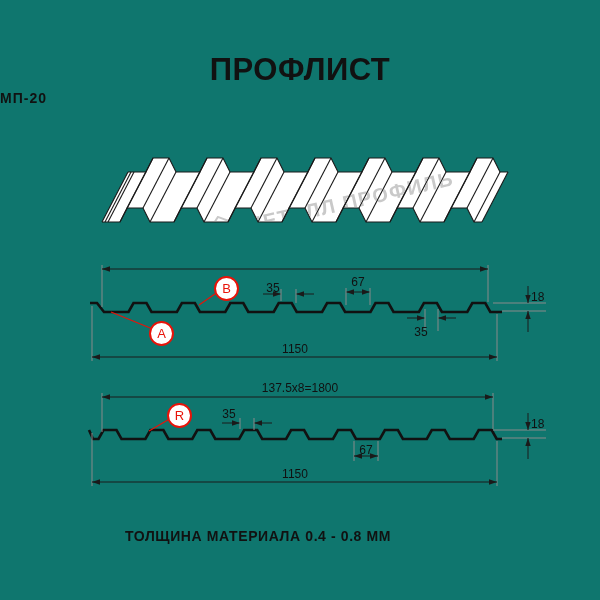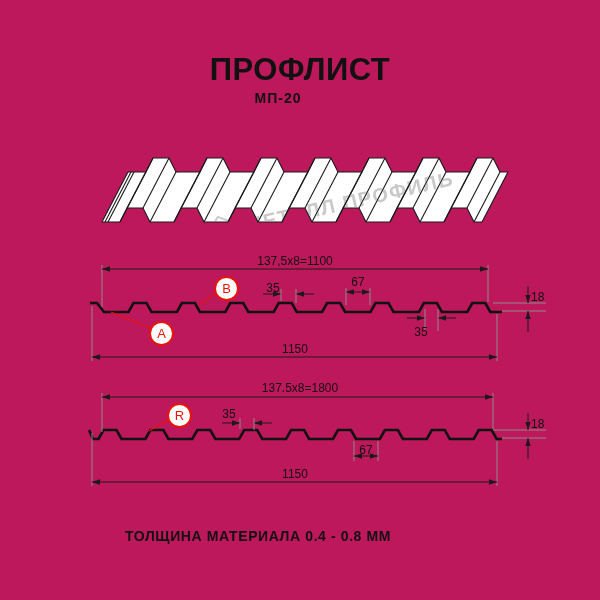--- a/index.html
+++ b/index.html
@@ -1,20 +1,20 @@
 <!DOCTYPE html>
 <html><head>
 <meta charset="utf-8">
 <style>
   html,body{margin:0;padding:0;background:#fff;}
-  #stage{position:relative;width:600px;height:600px;background:#be185d;overflow:hidden;
+  #stage{position:relative;width:600px;height:600px;background:#0f766e;overflow:hidden;
          font-family:"Liberation Sans",sans-serif;color:#1a1a1a;}
   .title{position:absolute;left:0;top:52px;width:600px;text-align:center;
          font-size:31px;font-weight:700;letter-spacing:.5px;color:#111;}
-  .subtitle{position:absolute;left:0;top:90px;width:556px;text-align:center;
+  .subtitle{position:absolute;left:0;top:90px;width:556px;text-align:left;
          font-size:14px;font-weight:700;letter-spacing:1px;color:#111;}
   .footer{position:absolute;left:0;top:528px;width:516px;text-align:center;
          font-size:14px;font-weight:700;letter-spacing:.6px;color:#111;}
   svg.layer{position:absolute;left:0;top:0;z-index:2;}
   .wm{position:absolute;display:flex;align-items:center;gap:8px;z-index:3;
       mix-blend-mode:darken;pointer-events:none;}
   .wm-text{font-size:20px;font-weight:700;letter-spacing:1.5px;white-space:nowrap;}
   .dimlab{position:absolute;z-index:4;font-size:12px;color:#111;text-align:center;}
   .marker{position:absolute;z-index:5;width:21px;height:21px;border-radius:50%;
           background:#fff;display:flex;align-items:center;justify-content:center;
@@ -138,21 +138,20 @@
     <span class="wm-text">МЕТАЛЛ ПРОФИЛЬ</span>
   </div>
 
   <div class="wm" id="wm2" style="left: 128px; top: 346px; transform: rotate(-13deg); transform-origin: 0px 50%; color: rgb(201, 201, 201);">
     <svg width="46" height="32" viewBox="0 0 46 32">
       <polygon points="1,24 10,3 21,9 29,1 44,11 38,30 24,23 13,30" fill="none" stroke-width="2" class="wmstroke" stroke="#c9c9c9"></polygon>
     </svg>
     <span class="wm-text">МЕТАЛЛ ПРОФИЛЬ</span>
   </div>
 
-  <span class="dimlab" style="left:190px;top:254px;width:210px;">137,5x8=1100</span>
   <span class="dimlab" style="left:260px;top:281px;width:26px;">35</span>
   <span class="dimlab" style="left:344px;top:275px;width:28px;">67</span>
   <span class="dimlab" style="left:407px;top:325px;width:28px;">35</span>
   <span class="dimlab" style="left:531px;top:290px;">18</span>
   <span class="dimlab" style="left:240px;top:342px;width:110px;">1150</span>
 
   <span class="dimlab" style="left:195px;top:381px;width:210px;">137.5x8=1800</span>
   <span class="dimlab" style="left:216px;top:407px;width:26px;">35</span>
   <span class="dimlab" style="left:352px;top:443px;width:28px;">67</span>
   <span class="dimlab" style="left:531px;top:417px;">18</span>

